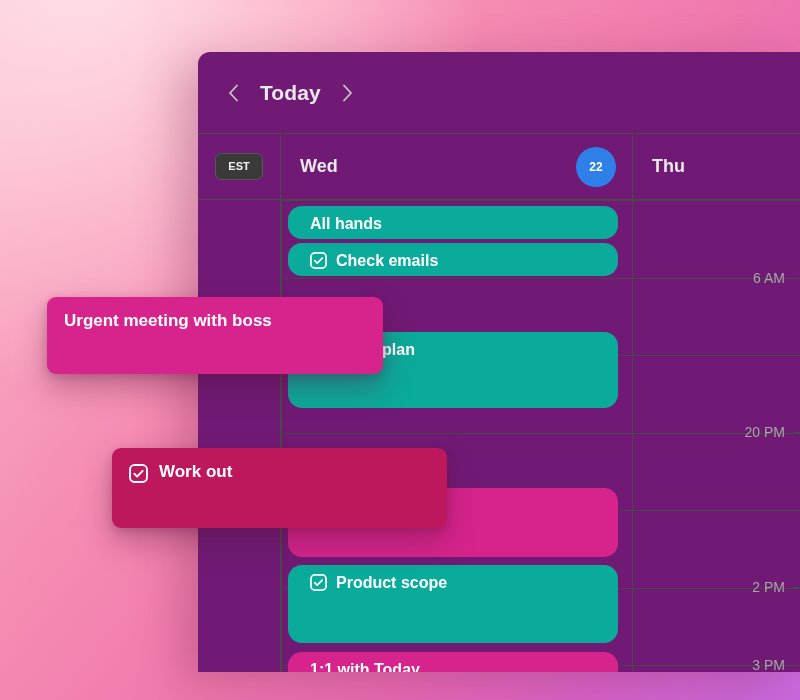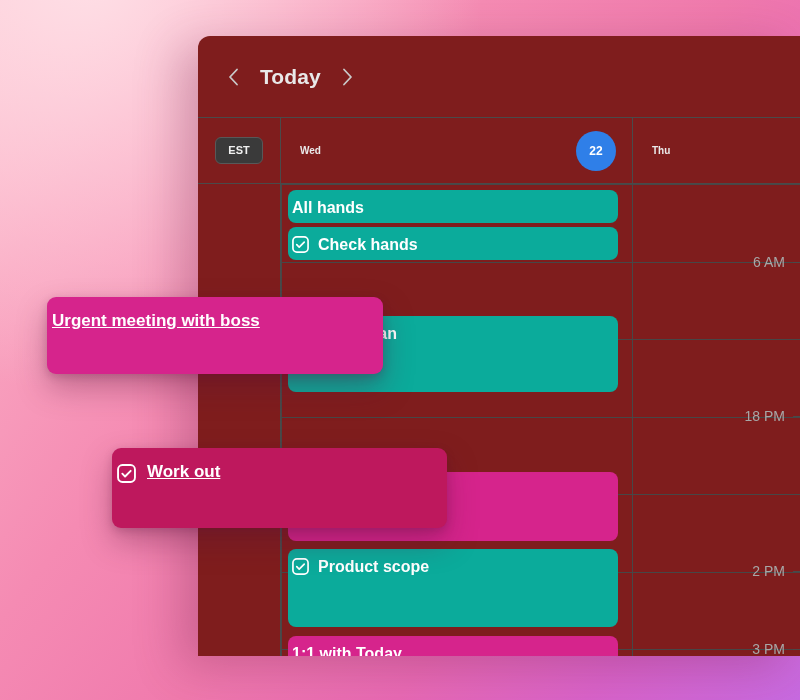--- a/index.html
+++ b/index.html
@@ -40,24 +40,24 @@
     width: 70%;
     height: 80%;
     background: radial-gradient(ellipse at 30% 25%, rgba(255,226,232,.95) 0%, rgba(255,210,222,.45) 45%, rgba(255,200,215,0) 72%);
     pointer-events: none;
   }
 
   
   #calendar-window {
     position: absolute;
     left: 198px;
-    top: 36px;
+    top: 52px;
     width: 602px;
     height: 620px;
-    background: #7f1d1d;
+    background: #701a75;
     border-radius: 12px 0 0 0;
     overflow: hidden;
     box-shadow: -18px 10px 46px rgba(120, 35, 75, .30);
   }
 
   
   .toolbar {
     height: 81px;
     display: flex;
     align-items: center;
@@ -122,21 +122,21 @@
     padding: 0 16px 0 19px;
     border-right: 1px solid #4a4a4a;
     box-sizing: border-box;
   }
   .day-cell.next {
     width: 166px;
     flex: 0 0 166px;
     border-right: none;
   }
   .day-name {
-    font-size: 10px;
+    font-size: 18px;
     font-weight: bold;
     color: #eaeaea;
   }
   .date-badge {
     width: 40px;
     height: 40px;
     border-radius: 50%;
     background: #2f7fe8;
     color: #ffffff;
     font-size: 12px;
@@ -189,23 +189,23 @@
   }
 
   .col-wed { position: absolute; left: 83px; top: 0; width: 351px; height: 100%; }
   .col-thu { position: absolute; left: 435px; top: 0; width: 167px; height: 100%; }
 
   
   .event {
     position: absolute;
     left: 7px;
     right: 14px;
-    border-radius: 8px;
-    box-sizing: border-box;
-    padding: 9px 4px;
+    border-radius: 14px;
+    box-sizing: border-box;
+    padding: 9px 22px;
     display: flex;
     align-items: flex-start;
     gap: 9px;
     color: #ffffff;
     font-size: 16px;
     font-weight: bold;
     cursor: pointer;
     overflow: hidden;
   }
   .event.teal { background: #0bab9b; }
@@ -219,28 +219,27 @@
     margin-top: 0px;
   }
 
   
   .float-card {
     position: absolute;
     border-radius: 9px;
     color: #ffffff;
     font-size: 17px;
     font-weight: bold;
-    padding: 15px 5px;
+    padding: 15px 17px;
     box-sizing: border-box;
     display: flex;
     align-items: flex-start;
     gap: 11px;
     box-shadow: 0 14px 30px rgba(90, 20, 60, .34), 0 3px 9px rgba(90,20,60,.22);
     cursor: grab;
-    text-decoration: underline;
   }
   .float-card.pink { background: #d6248c; }
   .float-card.teal { background: #be185d; }
   .float-card .checkbox { width: 19px; height: 19px; margin-top: 1px; }
 
   #card-urgent {
     left: 47px;
     top: 297px;
     width: 336px;
     height: 77px;
@@ -296,38 +295,38 @@
         <div class="hline" style="top: 388px;"></div>
         <div class="hline" style="top: 465px;"></div>
       </div>
     <div class="vline" style="left:83px"></div>
     <div class="vline" style="left:434px"></div>
 
     <div class="gutter"></div>
     <div id="time-labels">
         <div class="time-label" style="top: 78px;">6 AM</div>
         <div class="time-tick" style="top: 78px;"></div>
-        <div class="time-label" style="top: 232px;">18 PM</div>
+        <div class="time-label" style="top: 232px;">20 PM</div>
         <div class="time-tick" style="top: 232px;"></div>
         <div class="time-label" style="top: 387px;">2 PM</div>
         <div class="time-tick" style="top: 387px;"></div>
         <div class="time-label" style="top: 465px;">3 PM</div>
         <div class="time-tick" style="top: 465px;"></div>
       </div>
 
     <div class="col-wed" id="col-wed">
         <div class="event teal" style="top: 6px; height: 33px;">
           <span class="event-title">All hands</span>
         </div>
         <div class="event teal" style="top: 43px; height: 33px;">
           <svg class="checkbox" viewBox="0 0 20 20" fill="none">
             <rect x="1.1" y="1.1" width="17.8" height="17.8" rx="4.6" stroke="#ffffff" stroke-width="2"></rect>
             <path d="M5.6 10.2l2.9 3 5.9-6" stroke="#ffffff" stroke-width="2" stroke-linecap="round" stroke-linejoin="round"></path>
           </svg>
-          <span class="event-title">Check hands</span>
+          <span class="event-title">Check emails</span>
         </div>
         <div class="event teal" style="top: 132px; height: 76px;">
           <span class="event-title">Segment plan</span>
         </div>
         <div class="event pink" style="top: 288px; height: 69px;">
           <span class="event-title"></span>
         </div>
         <div class="event teal" style="top: 365px; height: 78px;">
           <svg class="checkbox" viewBox="0 0 20 20" fill="none">
             <rect x="1.1" y="1.1" width="17.8" height="17.8" rx="4.6" stroke="#ffffff" stroke-width="2"></rect>

